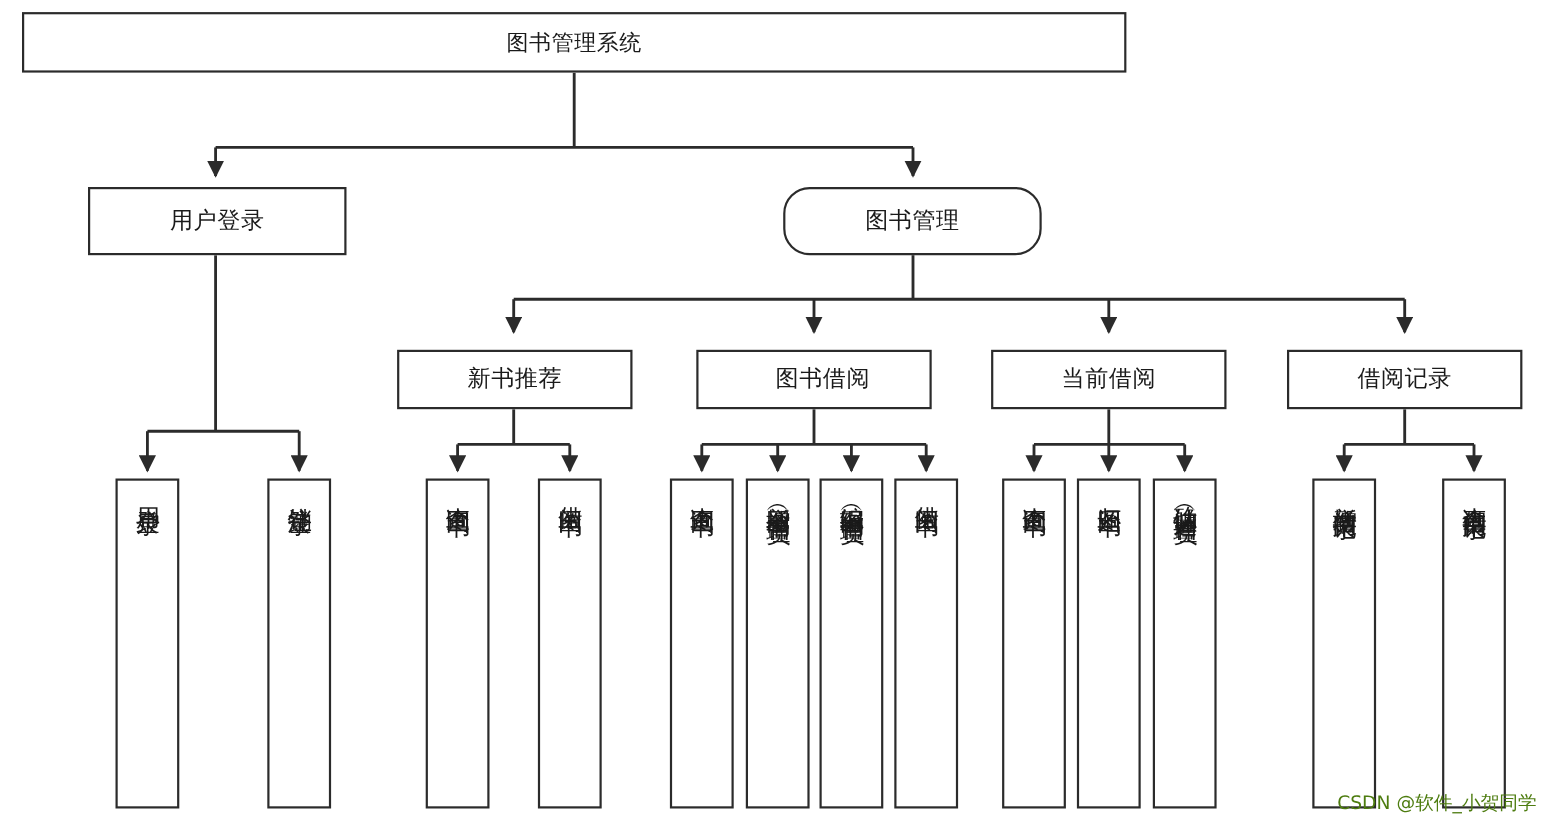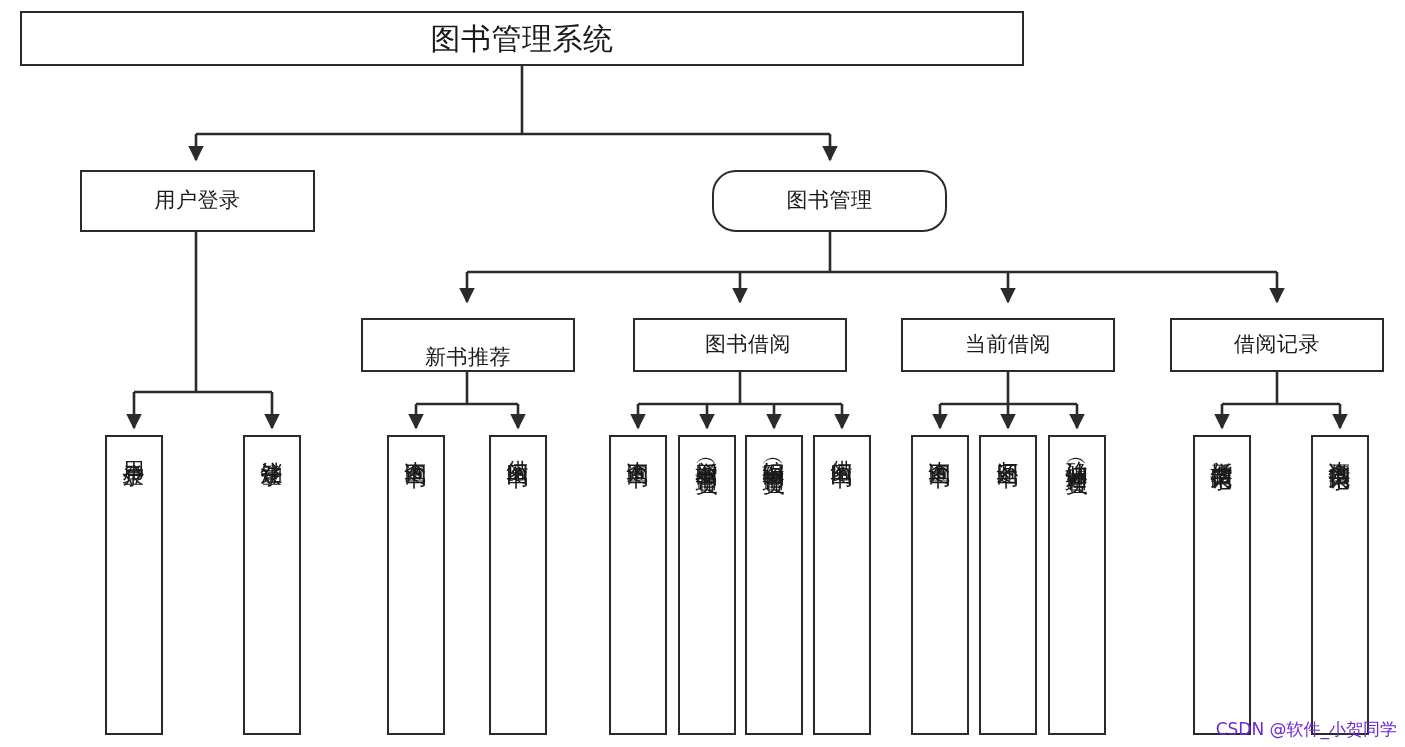--- a/index.html
+++ b/index.html
@@ -42,42 +42,42 @@
     display: block;
     text-align: center;
     line-height: 1.12;
     letter-spacing: 0.5px;
   }
   
   .node.h .node-label {
     font-size: 21px;
   }
   .node.root .node-label {
-    font-size: 30px;
+    font-size: 20px;
   }
   
   .node.v {
     align-items: flex-start;
     justify-content: center;
     padding-top: 6px;
   }
   .node.v .node-label {
     writing-mode: vertical-rl;
     text-orientation: upright;
     font-size: 22px;
     line-height: 1.05;
     letter-spacing: 2px;
     white-space: nowrap;
   }
   #watermark {
     position: absolute;
     right: 8px;
     bottom: 6px;
     font-size: 17px;
-    color: #6d28d9;
+    color: #4d7c0f;
     z-index: 5;
     white-space: nowrap;
     font-family: "DejaVu Sans", "Liberation Sans", sans-serif;
   }
 </style>
 </head>
 <body>
 
 <div id="diagram-root">
 
@@ -135,21 +135,21 @@
     <span class="node-label">图书管理系统</span>
   </div>
 
   <div class="node h" style="left:80px; top:170px; width:235px; height:62px;">
     <span class="node-label">用户登录</span>
   </div>
   <div class="node h" style="left:712px; top:170px; width:235px; height:62px;border-radius:24px;">
     <span class="node-label">图书管理</span>
   </div>
 
-  <div class="node h" style="left:361px; top:318px; width:214px; height:54px;align-items:flex-end;">
+  <div class="node h" style="left:361px; top:318px; width:214px; height:54px;">
     <span class="node-label">新书推荐</span>
   </div>
   <div class="node h" style="left:633px; top:318px; width:214px; height:54px;padding-left:16px;">
     <span class="node-label">图书借阅</span>
   </div>
   <div class="node h" style="left:901px; top:318px; width:214px; height:54px;">
     <span class="node-label">当前借阅</span>
   </div>
   <div class="node h" style="left:1170px; top:318px; width:214px; height:54px;">
     <span class="node-label">借阅记录</span>

